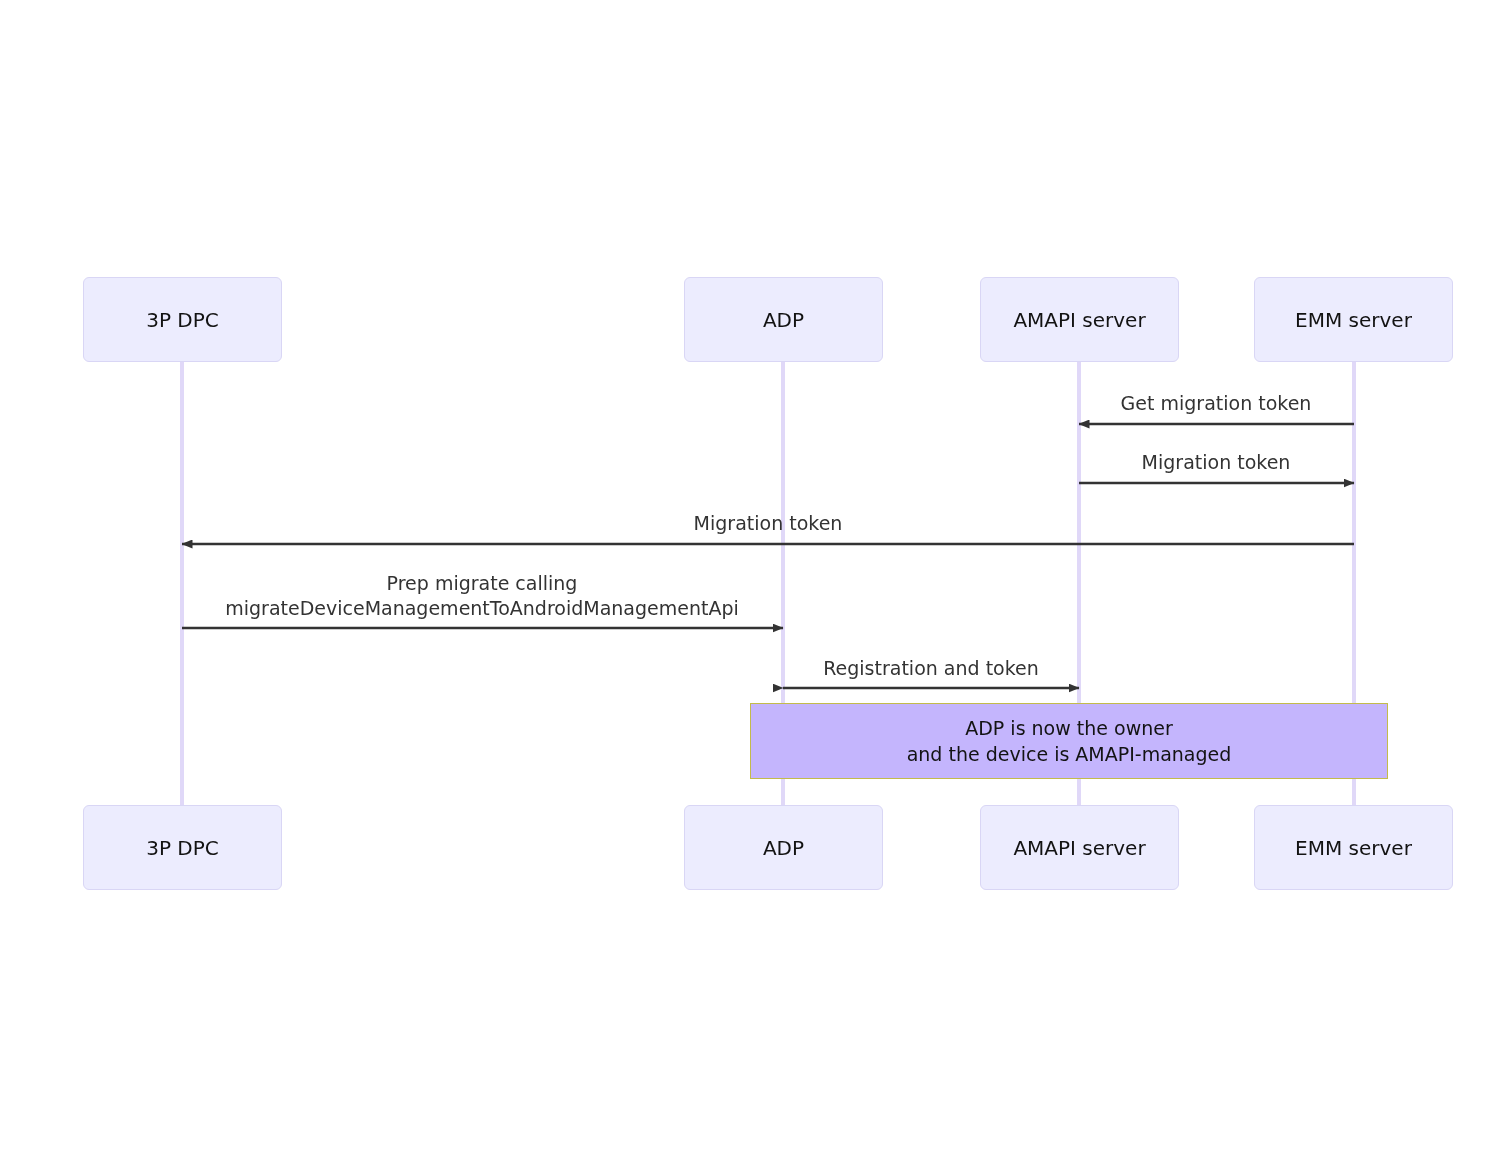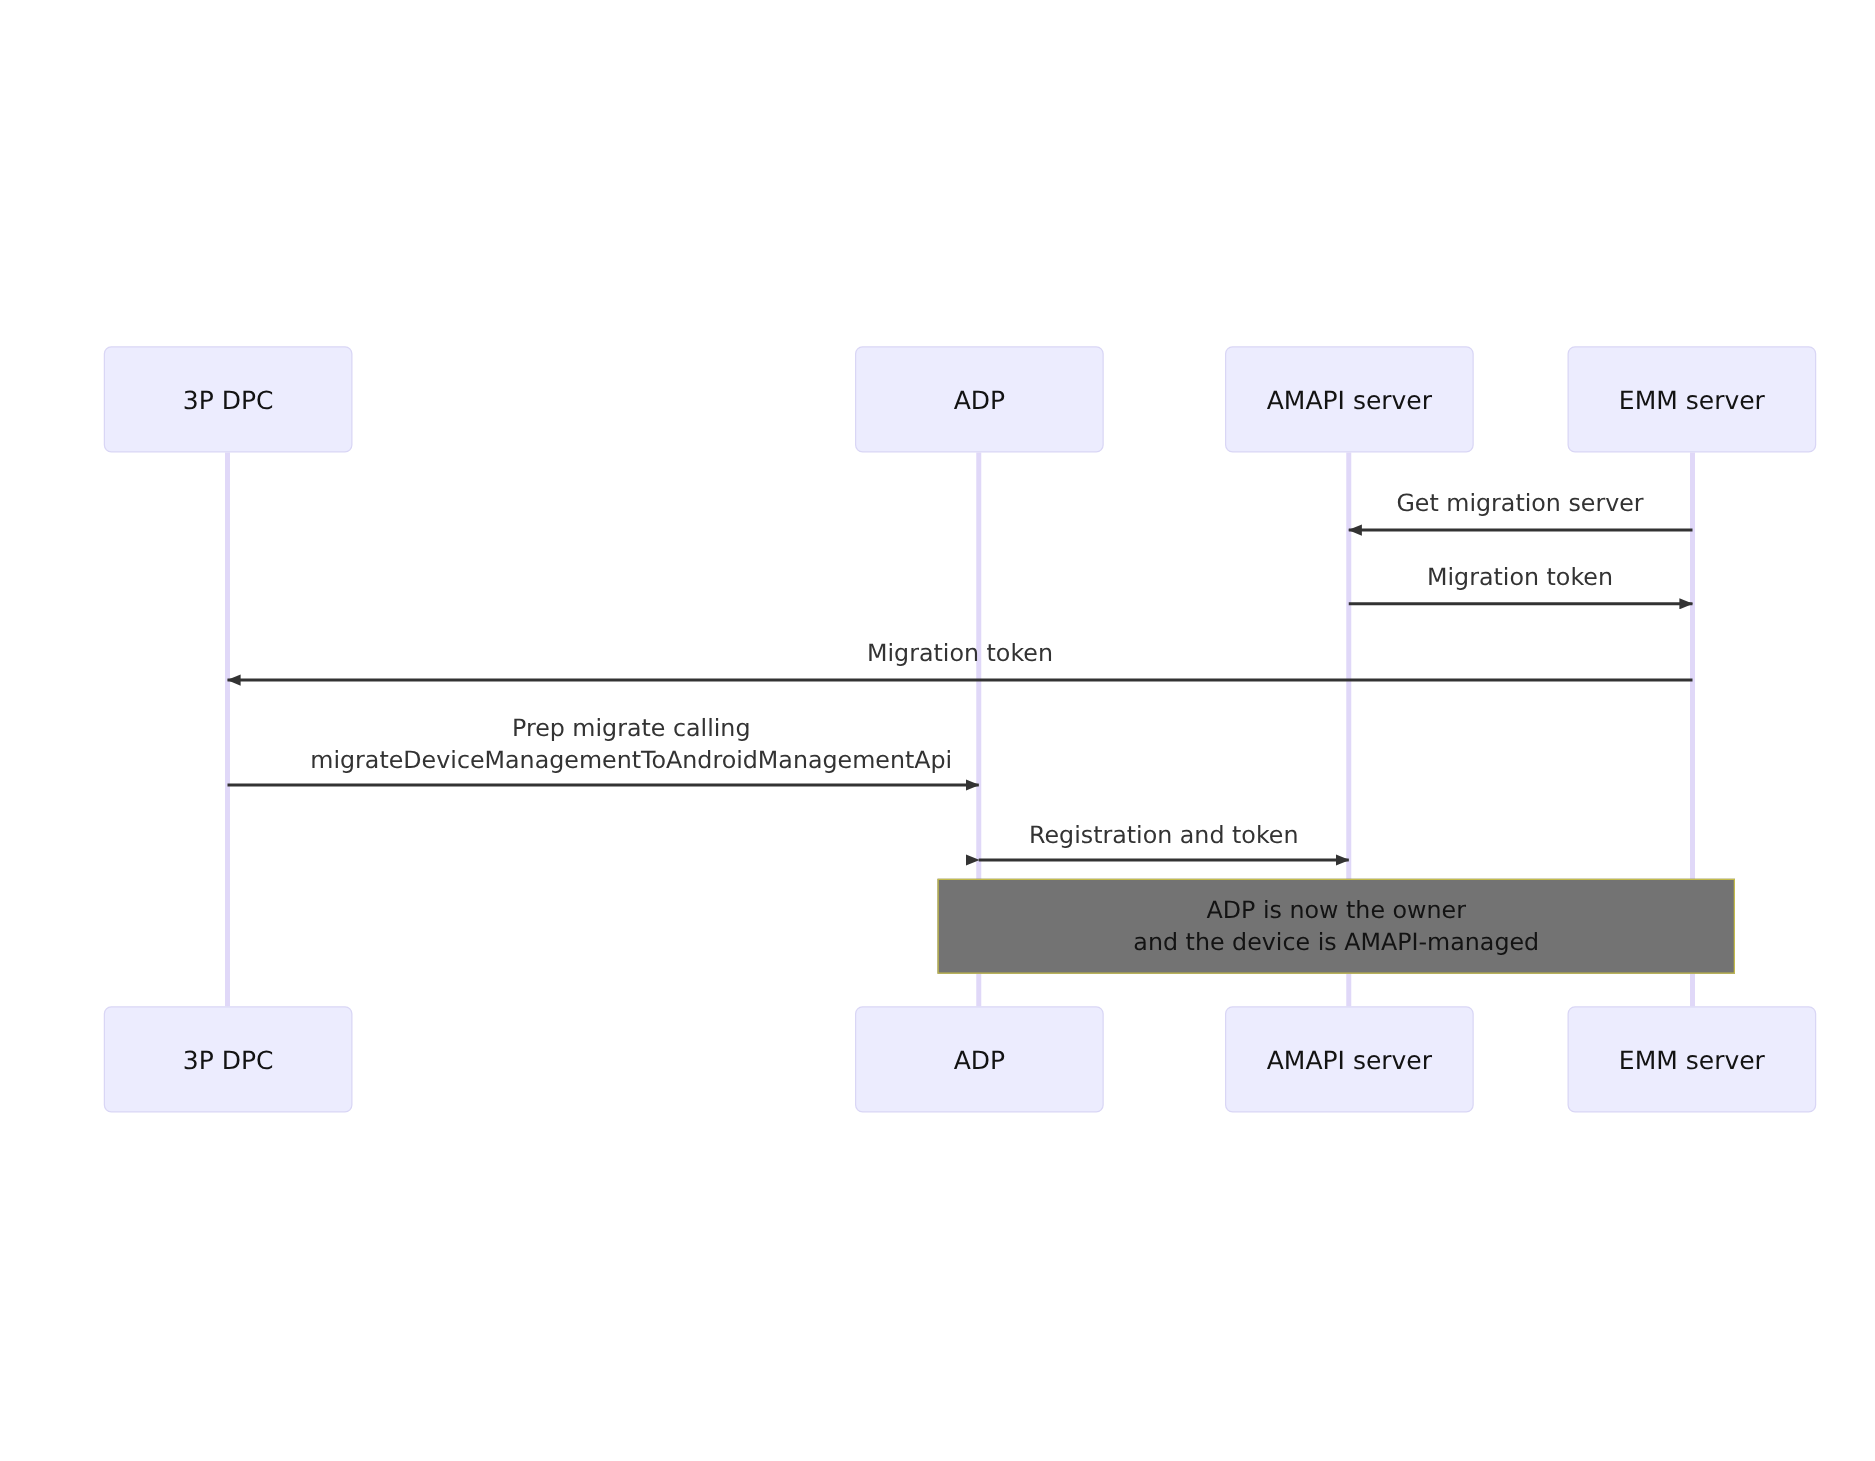--- a/index.html
+++ b/index.html
@@ -49,21 +49,21 @@
     font-size: 19px;
     color: #333333;
     font-family: "DejaVu Sans", "Liberation Sans", sans-serif;
     text-align: center;
     line-height: 25px;
     white-space: pre;
     transform: translateX(-50%);
   }
   .note-box {
     position: absolute;
-    background: #737373;
+    background: #c4b5fd;
     border: 1px solid #c3bb4b;
     box-sizing: border-box;
     display: flex;
     align-items: center;
     justify-content: center;
   }
   .note-text {
     font-size: 19px;
     color: #131313;
     font-family: "DejaVu Sans", "Liberation Sans", sans-serif;
@@ -123,24 +123,24 @@
         <div class="actor-label">ADP</div>
       </div>
       <div class="actor-box" style="left: 962px; top: 805px; width: 199px; height: 85px;">
         <div class="actor-label">AMAPI server</div>
       </div>
       <div class="actor-box" style="left: 1236px; top: 805px; width: 199px; height: 85px;">
         <div class="actor-label">EMM server</div>
       </div>
     </div>
   <div id="labels-layer">
-      <div class="msg-label" style="left: 1198px; top: 391px;">Get migration server</div>
+      <div class="msg-label" style="left: 1198px; top: 391px;">Get migration token</div>
       <div class="msg-label" style="left: 1198px; top: 450px;">Migration token</div>
       <div class="msg-label" style="left: 750px; top: 511px;">Migration token</div>
-      <div class="msg-label" style="left: 487px; top: 571px;">Prep migrate calling
+      <div class="msg-label" style="left: 464px; top: 571px;">Prep migrate calling
 migrateDeviceManagementToAndroidManagementApi</div>
       <div class="msg-label" style="left: 913px; top: 656px;">Registration and token</div>
     </div>
 
   <div class="note-box" id="note-box" style="left: 732px; top: 703px; width: 638px; height: 76px;">
     <div class="note-text">ADP is now the owner
 and the device is AMAPI-managed</div>
   </div>
 
 </div>

